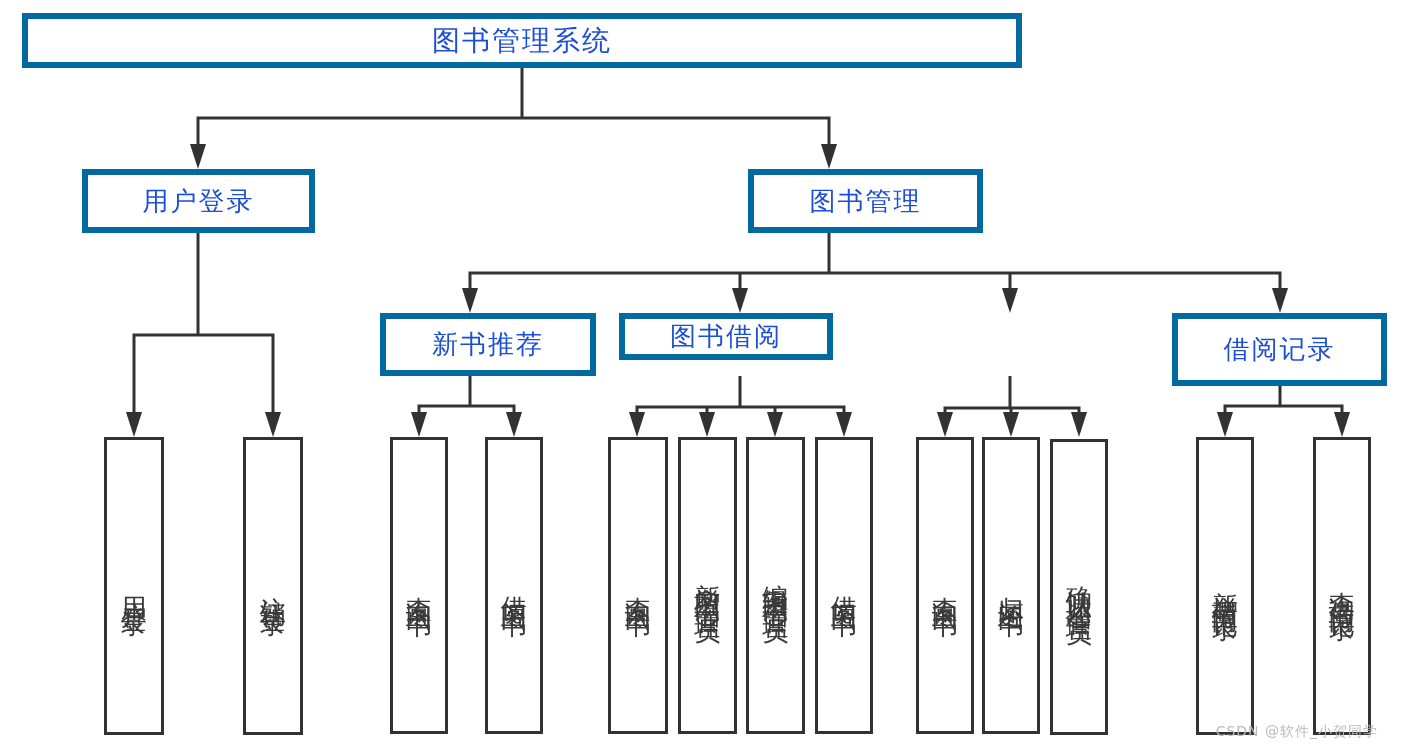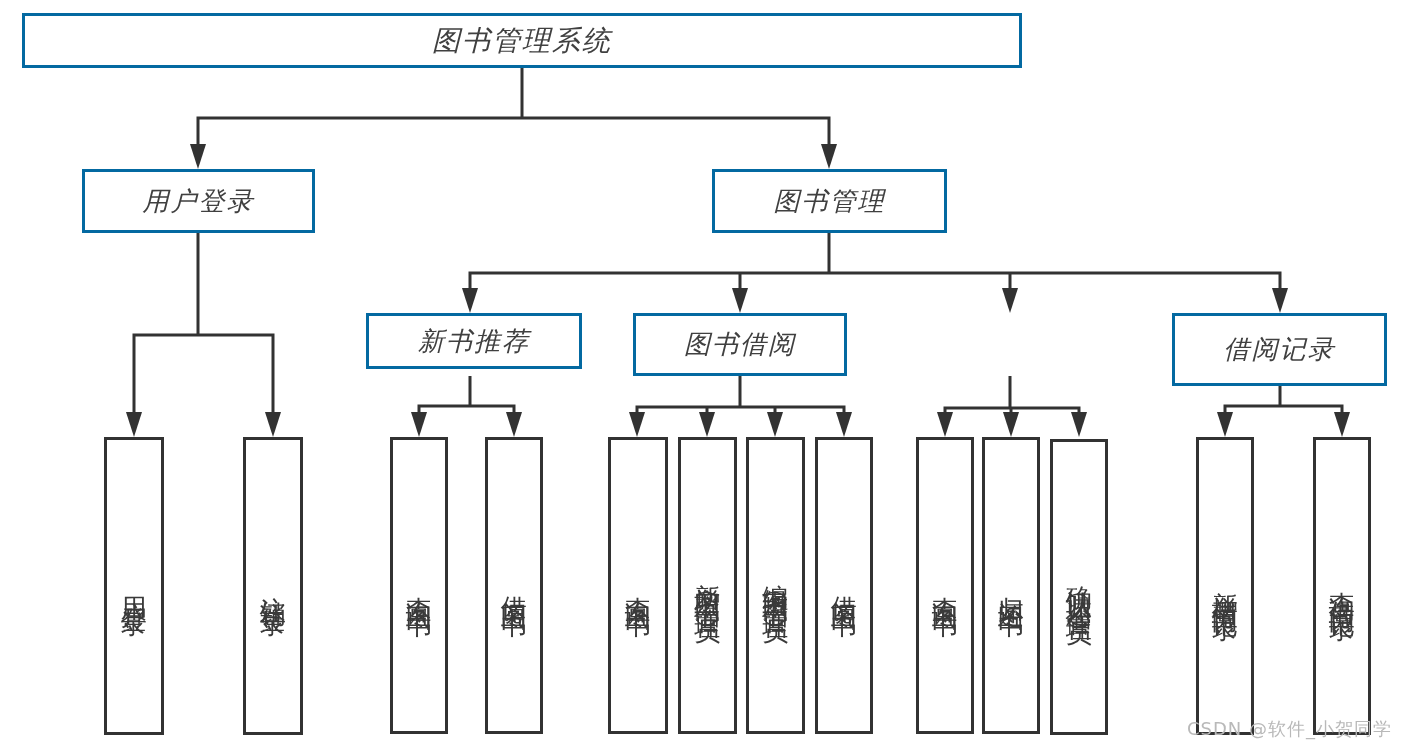--- a/index.html
+++ b/index.html
@@ -7,37 +7,37 @@
   body {
     font-family: "DejaVu Sans", "Liberation Sans", sans-serif;
     width: 1405px; height: 747px; overflow: hidden;
   }
   .canvas {
     position: relative; width: 1405px; height: 747px;
     background: #ffffff; overflow: hidden;
   }
   svg.connectors { position: absolute; left: 0; top: 0; width: 1405px; height: 747px; }
   .node {
-    position: absolute; background: #ffffff; border: 3px solid #0369a1;
+    position: absolute; background: #ffffff; border: 6px solid #0369a1;
     display: flex; align-items: center; justify-content: center;
-    color: #404040; font-size: 26px; letter-spacing: 2px; white-space: nowrap; font-style: italic;
+    color: #1d4ed8; font-size: 26px; letter-spacing: 2px; white-space: nowrap;
   }
   .node.root { font-size: 28px; }
   .leaf {
     position: absolute; background: #ffffff; border: 3px solid #323232;
     display: flex; align-items: center; justify-content: center;
   }
   .leaf .vlabel {
     writing-mode: vertical-rl; text-orientation: mixed;
     font-size: 26px; letter-spacing: 5px; line-height: 1.1;
     color: #3a3a3a; white-space: nowrap;
   }
   .watermark {
-    position: absolute; right: 13px; bottom: 6px;
-    font-size: 18px; color: #b9b9b9; letter-spacing: 1px;
+    position: absolute; right: 27px; bottom: 6px;
+    font-size: 14px; color: #b9b9b9; letter-spacing: 1px;
     z-index: 5; white-space: nowrap;
   }
 </style>
 </head>
 <body>
 
 <div class="canvas">
 
   <svg class="connectors" viewBox="0 0 1405 747" xmlns="http://www.w3.org/2000/svg">
     <g stroke="#323232" stroke-width="3" fill="none" stroke-linejoin="miter">
@@ -79,28 +79,28 @@
     </g>
   </svg>
 
   <div class="node root" style="left:22px;top:13px;width:1000px;height:55px">
     <span>图书管理系统</span>
   </div>
 
   <div class="node" style="left:82px;top:169px;width:233px;height:64px">
     <span>用户登录</span>
   </div>
-  <div class="node" style="left:712px;top:169px;width:235px;height:64px">
+  <div class="node" style="left:748px;top:169px;width:235px;height:64px">
     <span>图书管理</span>
   </div>
 
-  <div class="node" style="left:366px;top:313px;width:216px;height:56px">
+  <div class="node" style="left:380px;top:313px;width:216px;height:63px">
     <span>新书推荐</span>
   </div>
-  <div class="node" style="left:633px;top:313px;width:214px;height:63px">
+  <div class="node" style="left:619px;top:313px;width:214px;height:47px">
     <span>图书借阅</span>
   </div>
   <div class="node" style="left:1172px;top:313px;width:215px;height:73px">
     <span>借阅记录</span>
   </div>
 
   <div class="leaf" style="left:104px;top:437px;width:60px;height:298px">
     <span class="vlabel">用户登录</span>
   </div>
   <div class="leaf" style="left:243px;top:437px;width:60px;height:298px">

